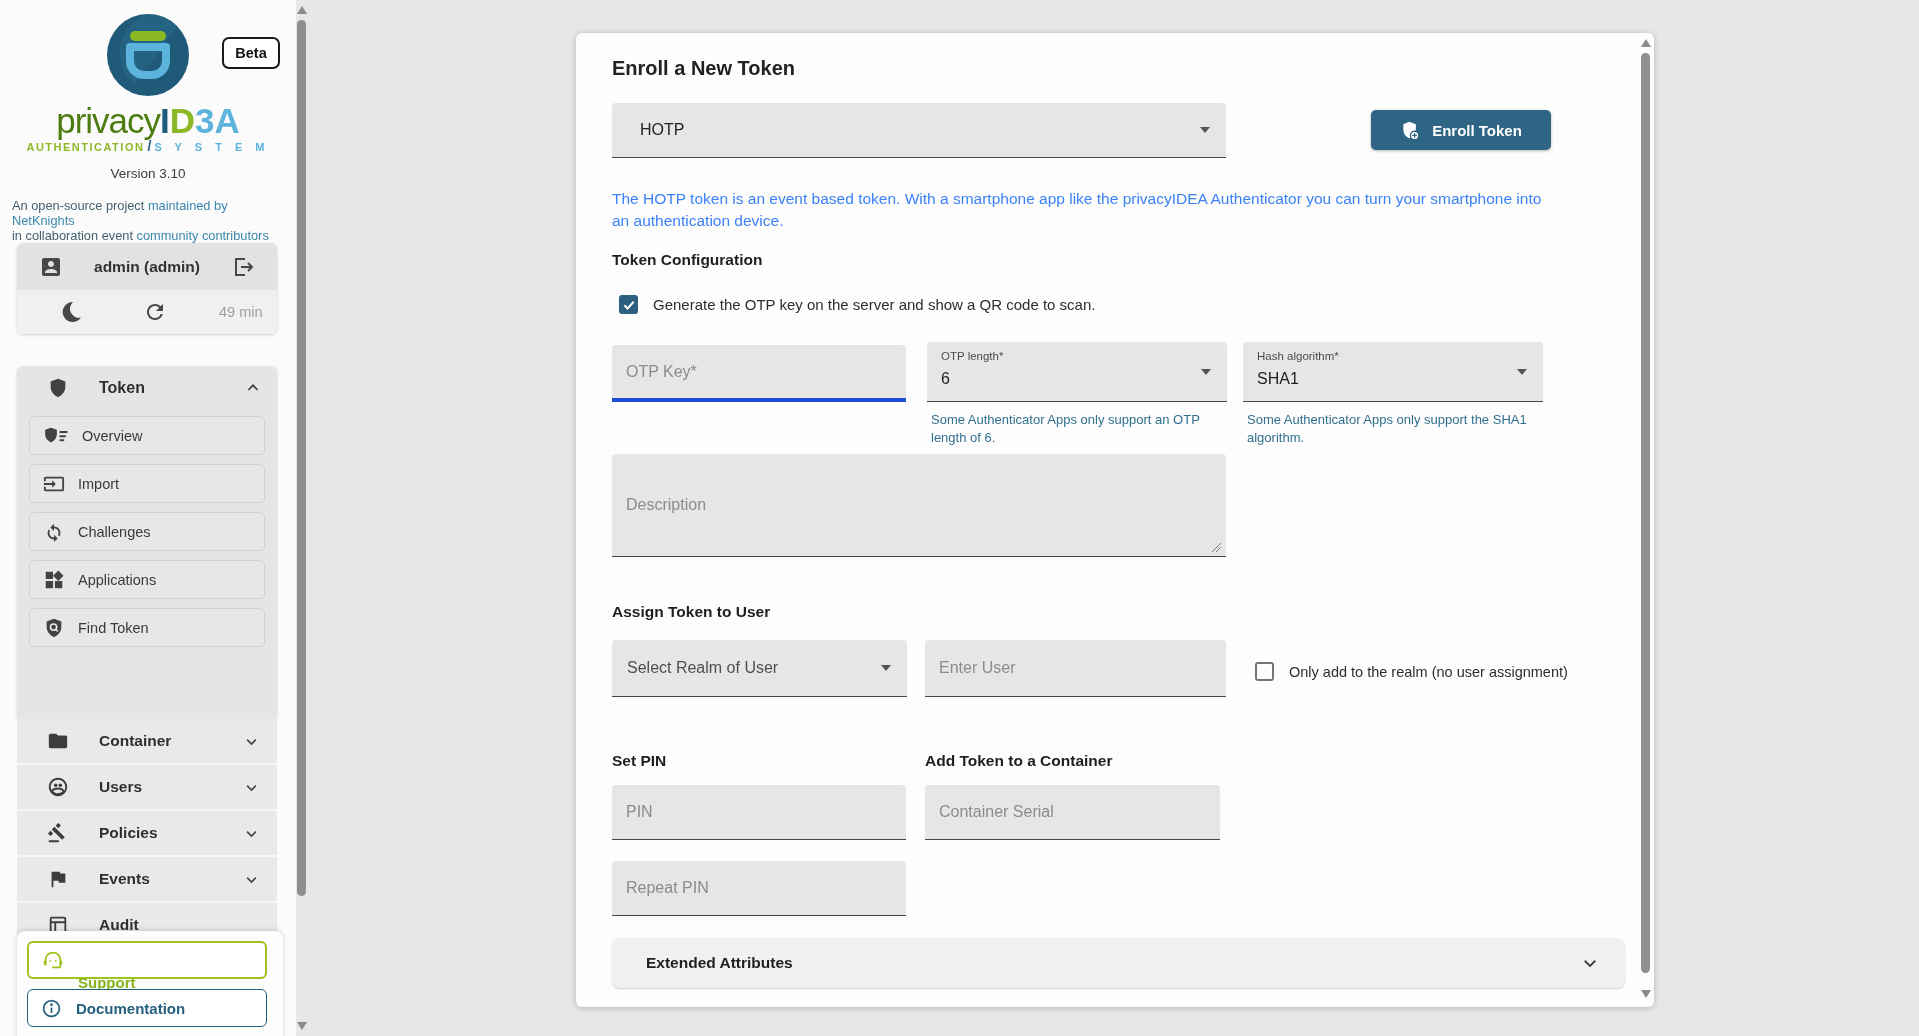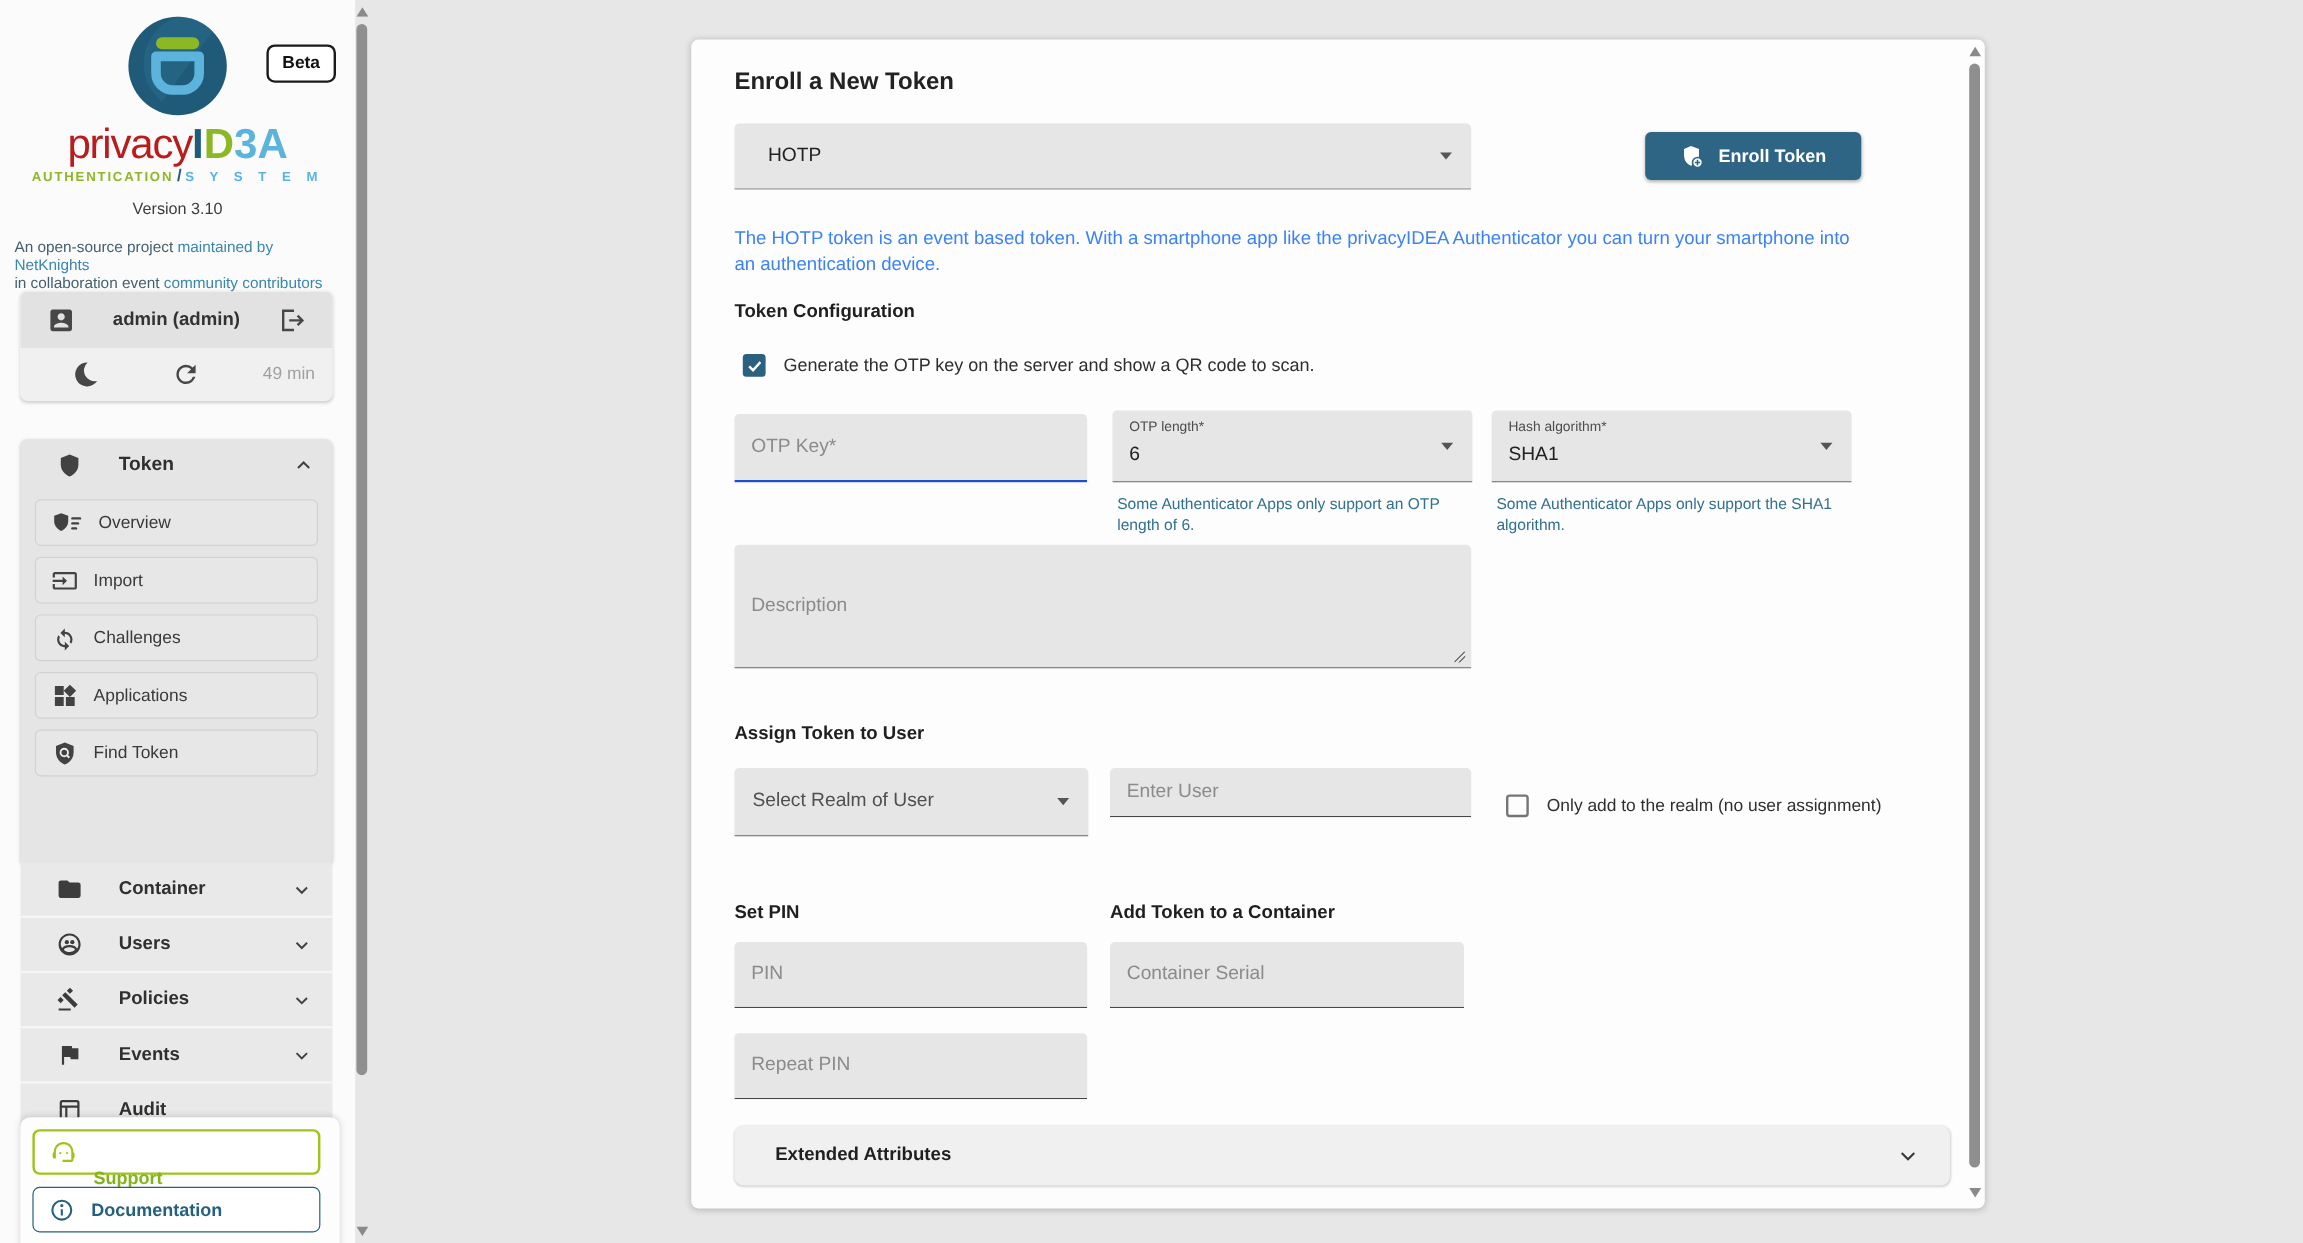--- a/index.html
+++ b/index.html
@@ -7,21 +7,21 @@
   body { font-family:"Liberation Sans", sans-serif; color:#333; }
   #app { position:relative; width:1919px; height:1036px; background:#e7e7e7; overflow:hidden; }
 
   
   .sidebar { position:absolute; left:0; top:0; width:296px; height:1036px; background:#fbfbfb; }
   .logo-circle { position:absolute; left:106px; top:13px; width:84px; height:84px; }
   .beta-badge { position:absolute; left:222px; top:37px; width:58px; height:32px; border:2px solid #1a1a1a;
     border-radius:7px; background:#fff; font-size:14.5px; font-weight:bold; color:#111;
     display:flex; align-items:center; justify-content:center; }
   .logo-word { position:absolute; left:0; top:103px; width:296px; text-align:center; font-size:35px; line-height:1; }
-  .lw-privacy { color:#b91c1c; font-weight:300; letter-spacing:-1px; }
+  .lw-privacy { color:#4d7c0f; font-weight:300; letter-spacing:-1px; }
   .lw-i { color:#1d5c7d; font-weight:bold; }
   .lw-d { color:#8db826; font-weight:bold; }
   .lw-3a { color:#5cb3dc; font-weight:bold; }
   .logo-sub { position:absolute; left:0; top:138px; width:296px; text-align:center; font-size:11px; font-weight:bold; }
   .ls-auth { color:#8db826; letter-spacing:1.5px; }
   .ls-slash { color:#1d5c7d; font-size:14px; }
   .ls-system { color:#5cb3dc; letter-spacing:5px; }
   .version { position:absolute; left:0; top:166px; width:296px; text-align:center; font-size:13.5px; color:#3c3c3c; }
   .about { position:absolute; left:6px; top:198px; width:284px; text-align:left; font-size:12.8px; line-height:1.18; color:#44606f; padding-left:6px; }
   .about a { color:#3a87ad; text-decoration:none; }
@@ -87,38 +87,38 @@
   .intro { position:absolute; left:36px; top:155px; width:945px; font-size:15.5px; color:#3b82f6; line-height:1.45; }
   .sec-head { position:absolute; font-size:15.5px; font-weight:bold; color:#1f1f1f; }
 
   .cbx-row { position:absolute; display:flex; align-items:center; gap:15px; }
   .cbx { width:19px; height:19px; border-radius:3px; flex:0 0 auto; cursor:pointer; }
   .cbx.checked { background:#2c607f; display:flex; align-items:center; justify-content:center; }
   .cbx.unchecked { background:#fdfdfd; border:2px solid #757575; }
   .cbx-label { font-size:15px; color:#2e2e2e; }
 
   .ph { color:#8b8b8b; }
-  .otp-key { left:36px; top:312px; width:294px; height:57px; border-bottom:2px solid #1d4ed8; cursor:default;text-align:right; }
+  .otp-key { left:36px; top:312px; width:294px; height:57px; border-bottom:4px solid #1d4ed8; cursor:default;text-align:right; }
   .otp-key .val { left:14px; }
   .otp-len { left:351px; top:309px; width:300px; height:60px; }
   .hash-alg { left:667px; top:309px; width:300px; height:60px; }
   .flabel { position:absolute; left:14px; top:8px; font-size:11.5px; color:#4c4c4c; }
   .fval2 { position:absolute; left:14px; top:28px; font-size:16px; color:#222; }
   .hint { position:absolute; width:290px; font-size:13px; line-height:1.35; color:#31708f; }
   .hint-len { left:355px; top:378px; }
   .hint-hash { left:671px; top:378px; }
 
   .desc-area { left:36px; top:421px; width:614px; height:103px; cursor:text; }
   .desc-area .val { position:absolute; left:14px; top:17px; font-size:16px; }
   .resize-glyph { position:absolute; right:5px; bottom:4px; width:9px; height:9px;
     background:linear-gradient(135deg, transparent 45%, #777 45%, #777 52%, transparent 52%, transparent 68%, #777 68%, #777 75%, transparent 75%); }
 
   .realm-sel { left:36px; top:607px; width:295px; height:57px; }
   .realm-sel .val { color:#4f4f4f; }
-  .user-field { left:349px; top:607px; width:301px; height:41px; cursor:text; }
+  .user-field { left:349px; top:607px; width:301px; height:57px; cursor:text; }
   .user-field .val { left:16px; }
   .realm-cbx { left:679px; top:629px; }
   .realm-cbx .cbx-label { font-size:14.5px; }
 
   .pin-field { left:36px; top:752px; width:294px; height:55px; cursor:text; }
   .pin2-field { left:36px; top:828px; width:294px; height:55px; cursor:text; }
   .serial-field { left:349px; top:752px; width:295px; height:55px; cursor:text; }
   .ffield .val { position:absolute; left:14px; top:50%; transform:translateY(-50%); font-size:16px; }
 
   .ext-panel { position:absolute; left:36px; top:905px; width:1013px; height:50px; background:#f0f0f0;

